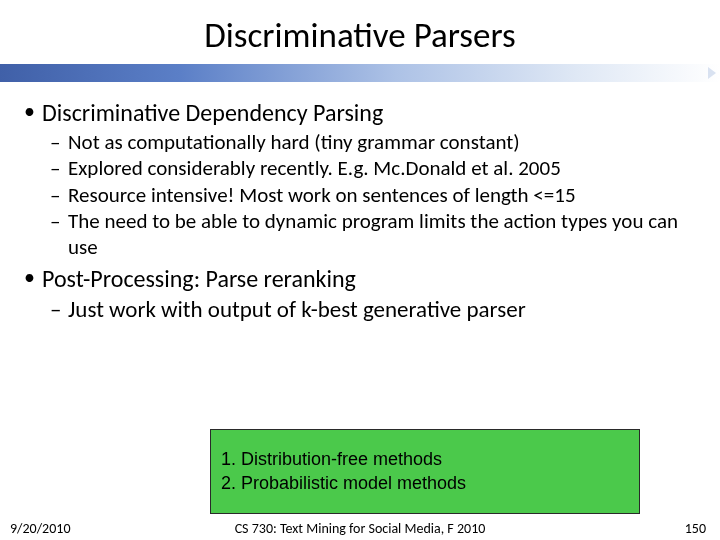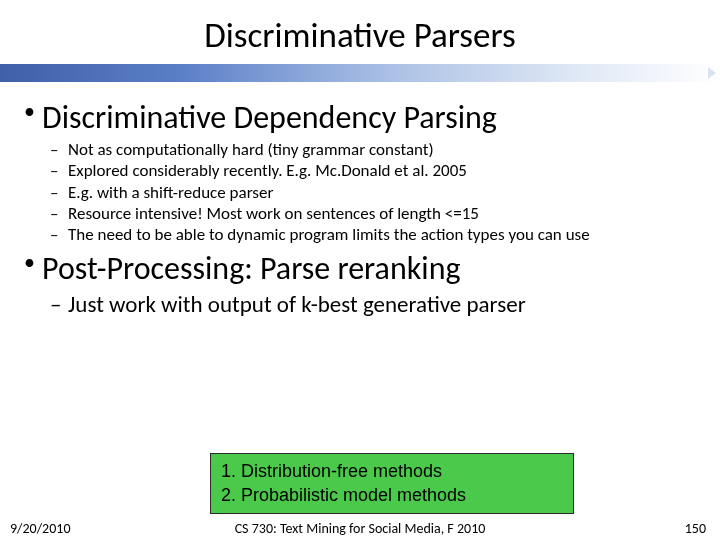--- a/index.html
+++ b/index.html
@@ -31,55 +31,55 @@
     top: 3px;
     width: 0; height: 0;
     border-top: 6px solid transparent;
     border-bottom: 6px solid transparent;
     border-left: 8px solid #d9e2f1;
   }
   .content {
     padding: 12px 22px 0 22px;
   }
   .b1 {
-    font-size: 32px;
+    font-size: 24px;
     color: #000;
     margin: 4px 0 2px 0;
     padding-left: 20px;
     position: relative;
   }
   .b1::before {
     content: "•";
     position: absolute;
     left: 2px;
     top: 0;
     font-size: 22px;
   }
   .b2 {
-    font-size: 17px;
+    font-size: 21px;
     color: #000;
     padding-left: 46px;
     position: relative;
     line-height: 1.25;
     margin: 0;
   }
   .b2::before {
     content: "–";
     position: absolute;
     left: 28px;
     top: 0;
   }
   .green-box {
     position: absolute;
     left: 210px;
     bottom: 26px;
-    width: 364px;
+    width: 430px;
     background: #4bc94b;
     border: 1px solid #2a2a2a;
-    padding: 6px 10px;
+    padding: 18px 10px;
     font-family: Verdana, Geneva, sans-serif;
     font-size: 18px;
     color: #000;
     line-height: 1.3;
   }
   .footer {
     position: absolute;
     bottom: 2px;
     left: 0;
     width: 100%;
@@ -96,21 +96,20 @@
 <body>
 
 <div class="title">Discriminative Parsers</div>
 <div class="accent-bar"></div>
 
 <div class="content">
   <div class="b1">Discriminative Dependency Parsing</div>
   <div class="b2">Not as computationally hard (tiny grammar constant)</div>
   <div class="b2">Explored considerably recently. E.g. Mc.Donald et al. 2005</div>
 
-  <div class="b2">E.g. with a shift-reduce parser</div>
 
   <div class="b2">Resource intensive! Most work on sentences of length &lt;=15</div>
   <div class="b2">The need to be able to dynamic program limits the action types you can use</div>
 
   <div class="b1">Post-Processing: Parse reranking</div>
   <div class="b2" style="font-size:23px;">Just work with output of k-best generative parser</div>
 </div>
 
 <div class="green-box">
   <div>1. Distribution-free methods</div>

